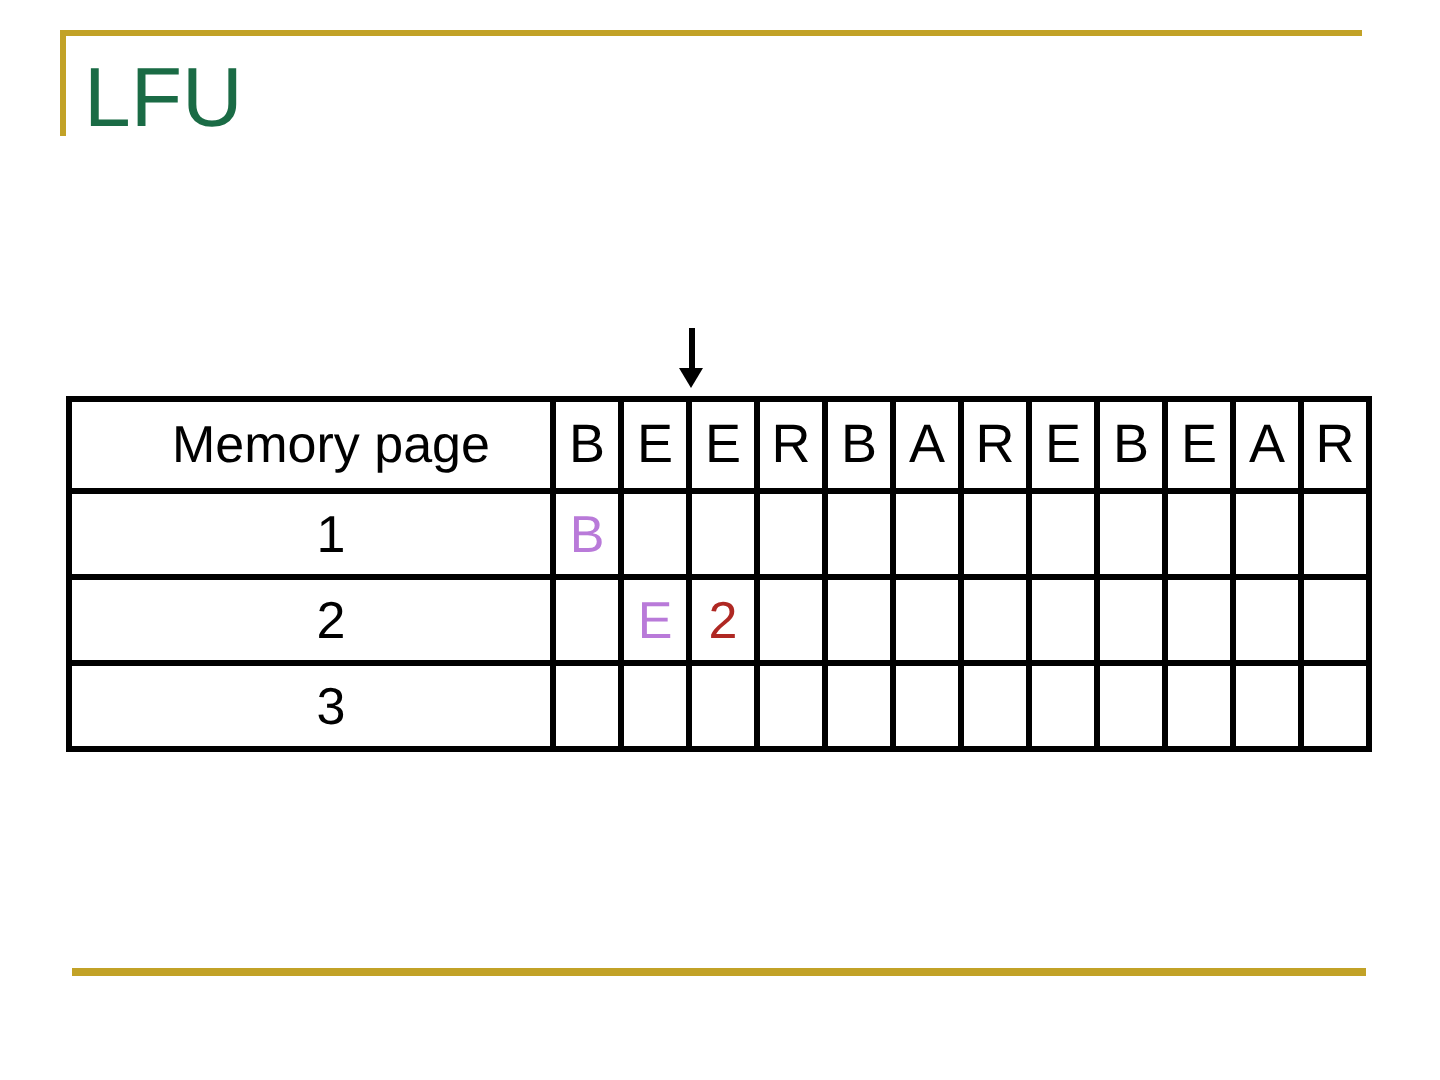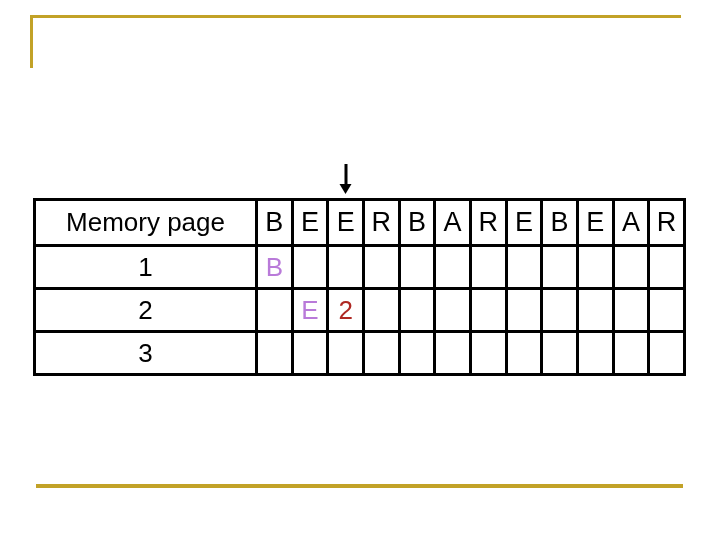--- a/index.html
+++ b/index.html
@@ -76,31 +76,32 @@
     text-align: center;
     vertical-align: middle;
     font-weight: normal;
     font-size: 26px;
     color: #000;
     overflow: hidden;
     background: #fff;
   }
   .paging-table thead tr { height: 46px; }
   .paging-table tbody tr { height: 43px; }
-  .paging-table .label-col { width: 219px; }
+  .paging-table .label-col { width: 219px; padding-left: 20px; }
   .paging-table th.ref-cell { font-size: 27px; }
 </style>
 </head>
 <body>
 
 <div class="slide">
 
   <div class="rule-top"></div>
   <div class="rule-left"></div>
 
+  <h1 class="slide-title" style="margin:0;font-weight:normal;">LFU</h1>
 
   <div class="pointer-arrow" id="pointer-arrow" style="left: 345.641px;">
     <div class="shaft"></div>
     <div class="head"></div>
   </div>
 
   <table class="paging-table">
     <thead>
       <tr id="header-row">
         <th class="label-col">Memory page</th>

